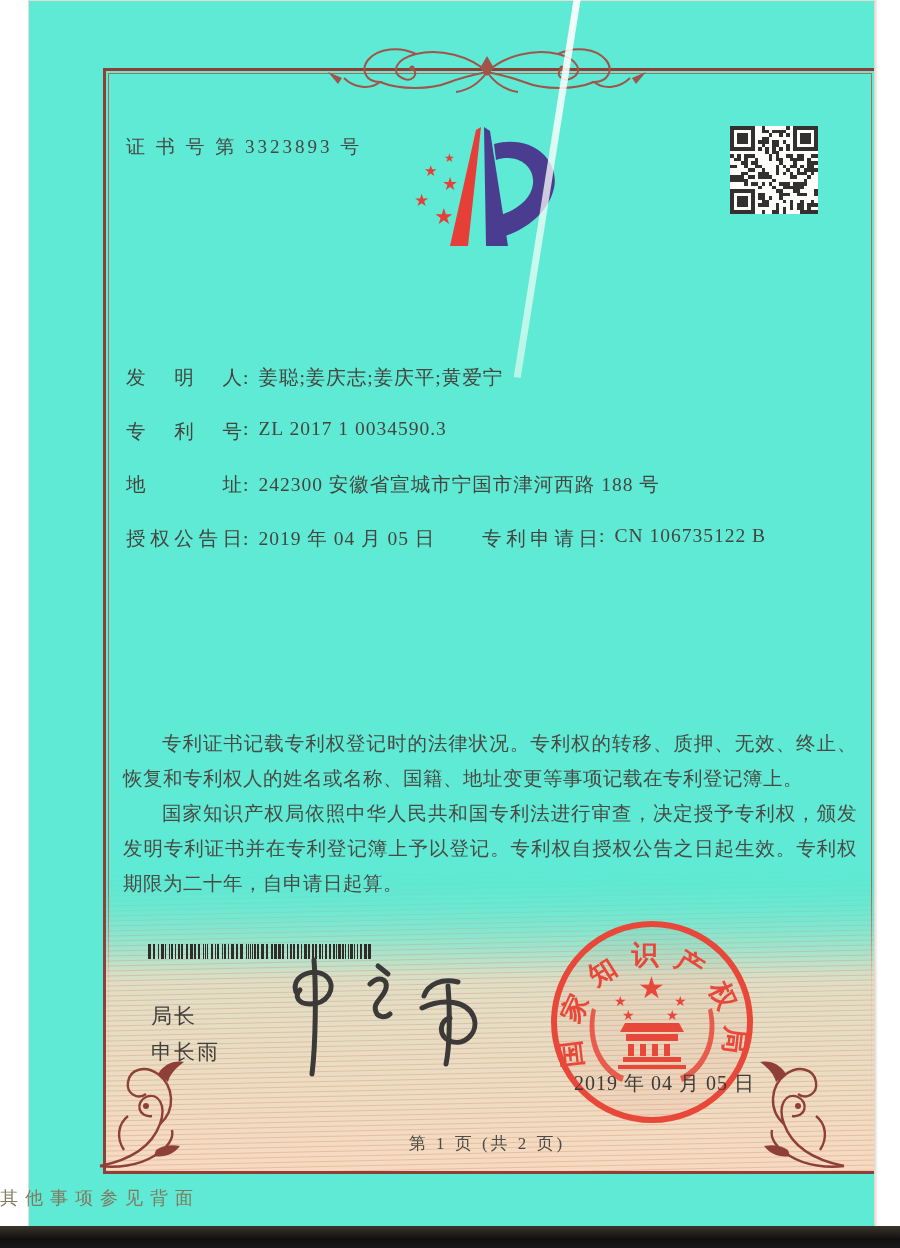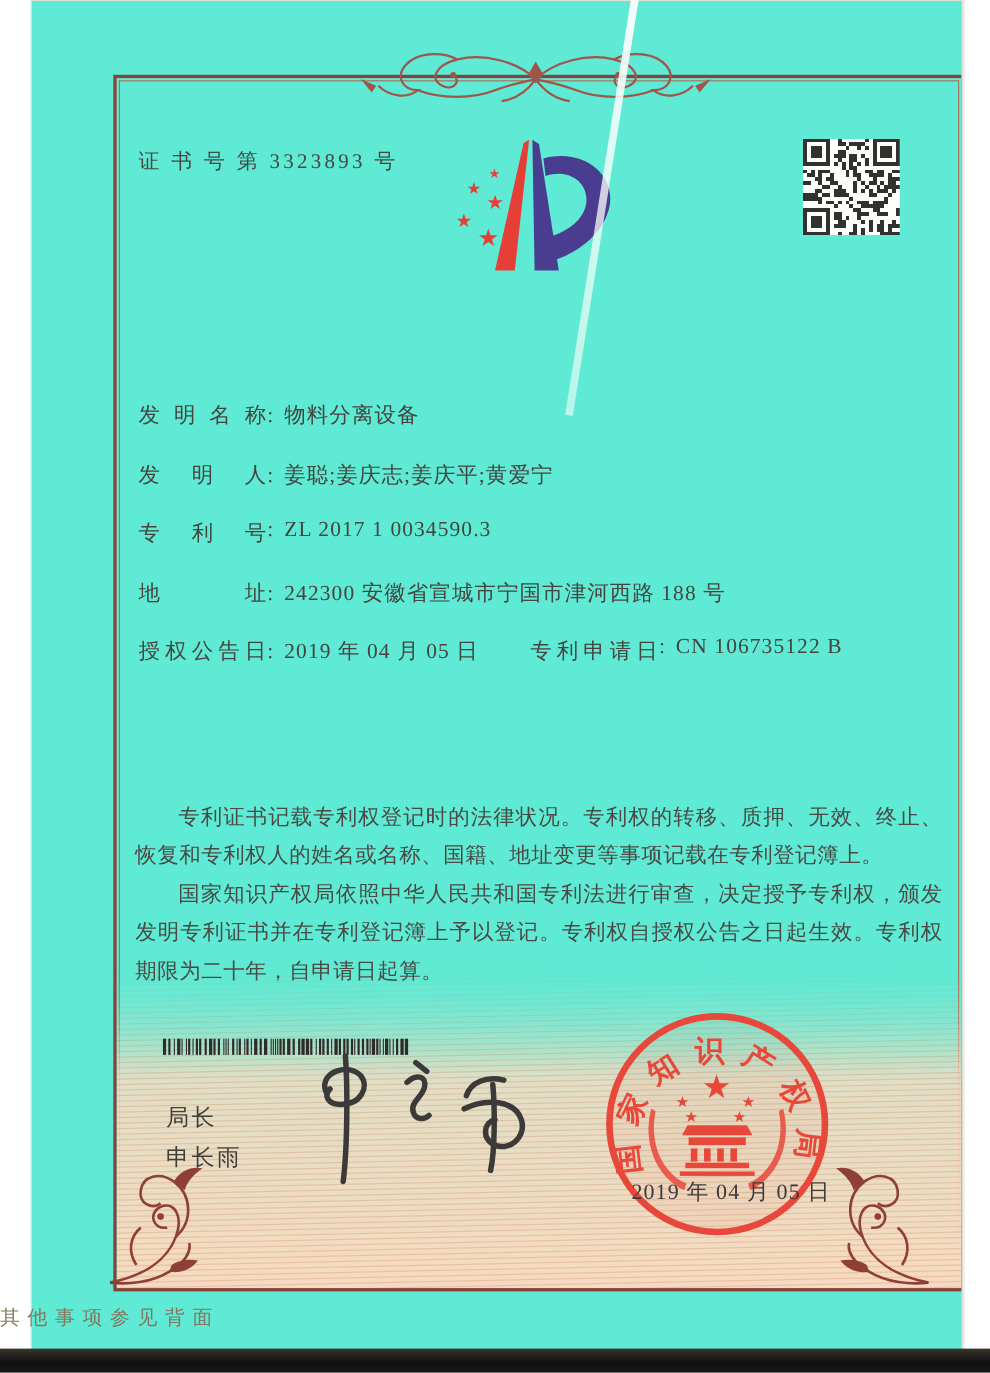--- a/index.html
+++ b/index.html
@@ -332,21 +332,20 @@
       <rect x="18" y="0" width="7" height="7" fill="#333130"></rect>
       <rect x="19" y="1" width="5" height="5" fill="#fdfdfb"></rect>
       <rect x="20" y="2" width="3" height="3" fill="#333130"></rect>
       <rect x="0" y="18" width="7" height="7" fill="#333130"></rect>
       <rect x="1" y="19" width="5" height="5" fill="#fdfdfb"></rect>
       <rect x="2" y="20" width="3" height="3" fill="#333130"></rect>
     </svg>
 
 
   <div class="fields">
-      <div class="field-row"><span class="f-label">发明名称</span><span class="f-colon">:</span><span class="f-value">物料分离设备</span></div>
       <div class="field-row"><span class="f-label">发明人</span><span class="f-colon">:</span><span class="f-value">姜聪;姜庆志;姜庆平;黄爱宁</span></div>
       <div class="field-row"><span class="f-label">专利号</span><span class="f-colon">:</span><span class="f-value">ZL 2017 1 0034590.3</span></div>
       <div class="field-row"><span class="f-label">地址</span><span class="f-colon">:</span><span class="f-value">242300 安徽省宣城市宁国市津河西路 188 号</span></div>
       <div class="field-row"><span class="f-label">授权公告日</span><span class="f-colon">:</span><span class="f-value">2019 年 04 月 05 日</span><span class="f-second"><span class="f-label">专利申请日</span><span class="f-colon">:</span><span class="f-value">CN 106735122 B</span></span></div>
     </div>
 
   <div class="body-text">
     <p>专利证书记载专利权登记时的法律状况。专利权的转移、质押、无效、终止、恢复和专利权人的姓名或名称、国籍、地址变更等事项记载在专利登记簿上。</p>
     <p>国家知识产权局依照中华人民共和国专利法进行审查，决定授予专利权，颁发发明专利证书并在专利登记簿上予以登记。专利权自授权公告之日起生效。专利权期限为二十年，自申请日起算。</p>
   </div>
@@ -455,18 +454,19 @@
       <rect x="108" y="130" width="6" height="12"></rect>
         <rect x="120" y="130" width="6" height="12"></rect>
       <rect x="79" y="143" width="58" height="5"></rect>
       <rect x="74" y="151" width="68" height="4"></rect>
       <path d="M52,96 C46,126 58,152 80,162 L78,168 C52,156 40,124 48,94 Z" opacity=".85"></path>
       <path d="M164,96 C170,126 158,152 136,162 L138,168 C164,156 176,124 168,94 Z" opacity=".85"></path>
     </g>
   </svg>
   <div class="seal-date">2019 年 04 月 05 日</div>
 
+  <div class="page-footer">第 1 页 (共 2 页)</div>
 </div>
 
 <div class="fold-streak"></div>
 <div class="paper-edge-right"></div>
 <div class="back-note">其他事项参见背面</div>
 <div class="scan-shadow-bottom"></div>
 
 </body></html>

